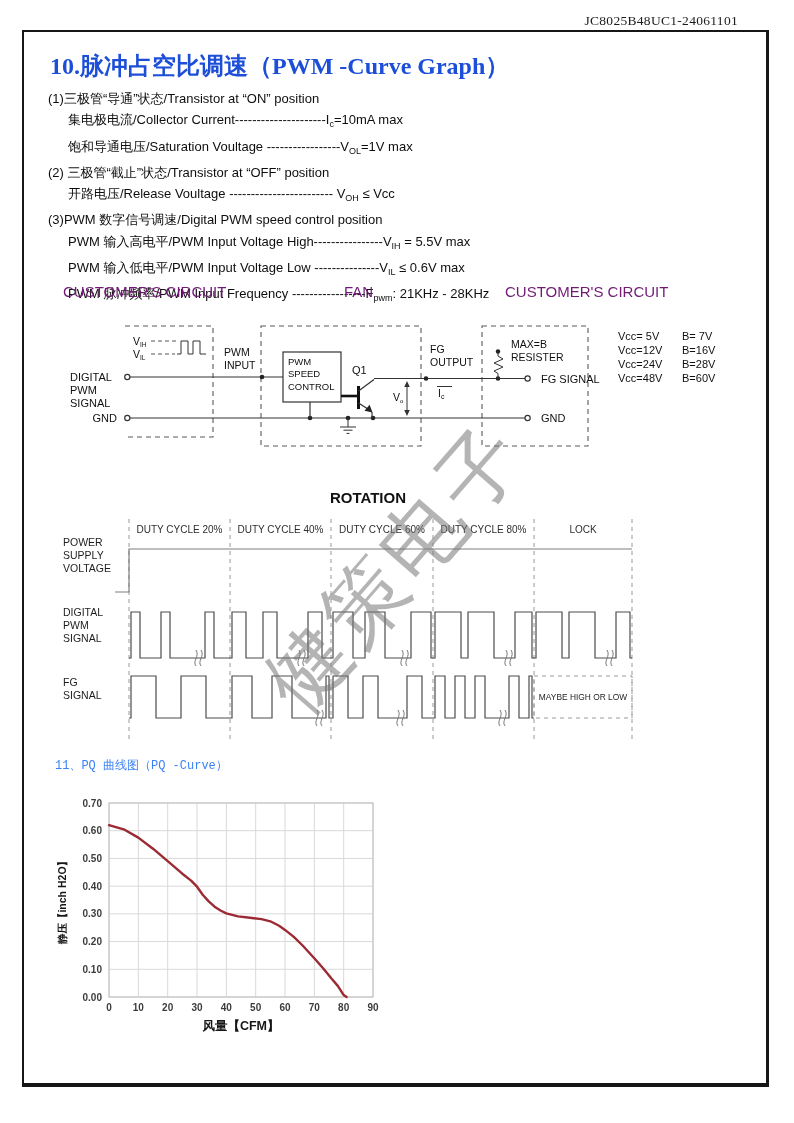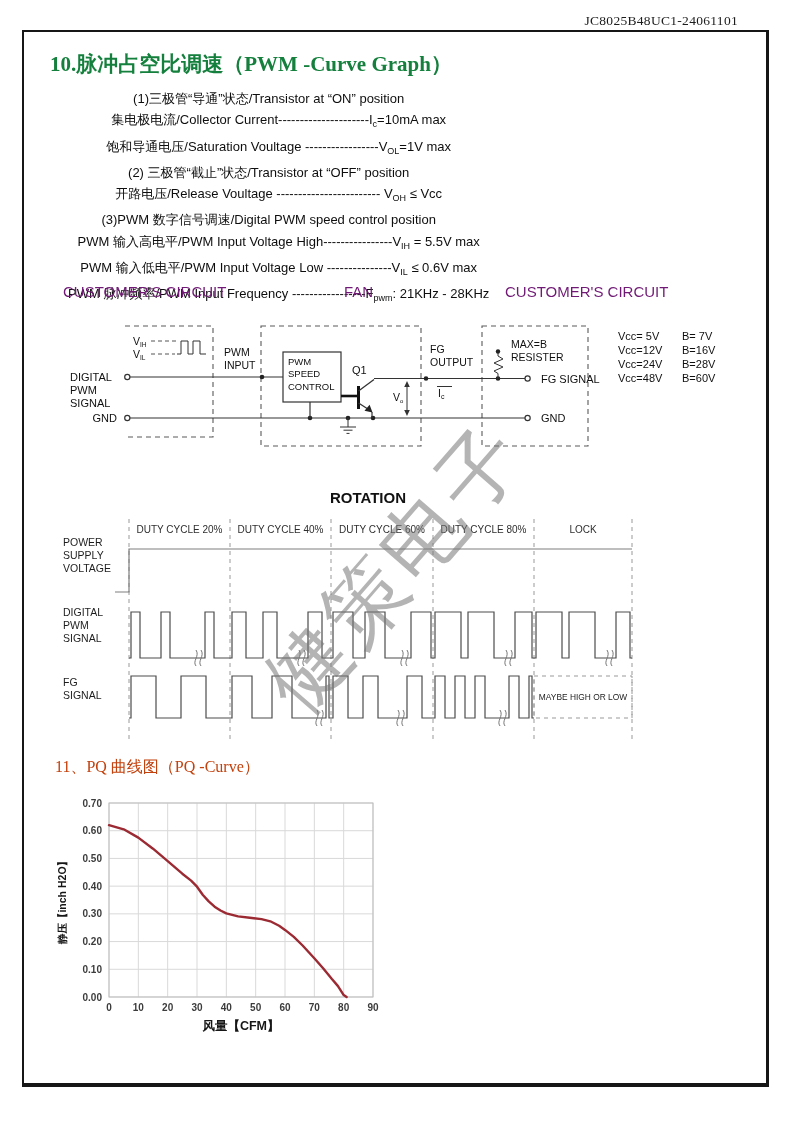--- a/index.html
+++ b/index.html
@@ -1,28 +1,28 @@
 <!DOCTYPE html>
 <html><head>
 <meta charset="utf-8">
 <style>
   html,body{margin:0;padding:0;background:#fff;}
   .page{position:relative;width:794px;height:1123px;background:#ffffff;overflow:hidden;
-        font-family:"Liberation Sans","DejaVu Sans",sans-serif;color:#111;text-align:center;}
+        font-family:"Liberation Sans","DejaVu Sans",sans-serif;color:#111;}
   .frame{position:absolute;left:22px;top:30px;width:747px;height:1057px;box-sizing:border-box;
          border:2px solid #161616;border-bottom-width:4px;border-right-width:3px;}
   .docnum{position:absolute;top:13px;right:56px;font:13.5px "Liberation Serif","DejaVu Serif",serif;color:#1c1c1c;letter-spacing:.3px;}
-  .title10{position:absolute;left:50px;top:50px;font-weight:bold;font-size:21px;
-           font-family:"Liberation Serif","DejaVu Serif",serif;color:#15803d;}
+  .title10{position:absolute;left:50px;top:50px;font-weight:bold;font-size:24px;
+           font-family:"Liberation Serif","DejaVu Serif",serif;color:#1d4ed8;}
   .spec{position:absolute;left:48px;top:88px;font-family:Liberation Sans, sans-serif;
         font-size:13px;line-height:21.3px;color:#0e0e0e;white-space:pre;}
   .spec .sub{font-size:9px;vertical-align:-3px;}
   .chead{position:absolute;top:283px;font-weight:normal;font-size:15px;color:#701a75;}
-  .title11{position:absolute;left:55px;top:757px;font-size:16px;
-           font-family:Liberation Serif, serif;color:#c2410c;}
+  .title11{position:absolute;left:55px;top:757px;font-size:12px;
+           font-family:Liberation Mono, monospace;color:#3b82f6;}
   .wm{position:absolute;left:396px;top:568px;transform:translate(-50%,-50%) rotate(-49deg);
       font-size:82px;font-family:"DejaVu Serif","Liberation Serif",serif;
       color:rgba(118,118,118,0.55);white-space:nowrap;letter-spacing:5px;z-index:10;pointer-events:none;}
   svg{position:absolute;overflow:visible;}
   svg text{font-family:"Liberation Sans","DejaVu Sans",sans-serif;}
   
   .w{stroke:#333;stroke-width:1.2;fill:none;}
   .wthin{stroke:#333;stroke-width:1;fill:none;}
   .wd{stroke:#5a5a5a;stroke-width:1.1;fill:none;stroke-dasharray:5 4;}
   .wd2{stroke:#555;stroke-width:1;fill:none;stroke-dasharray:4 3;}

